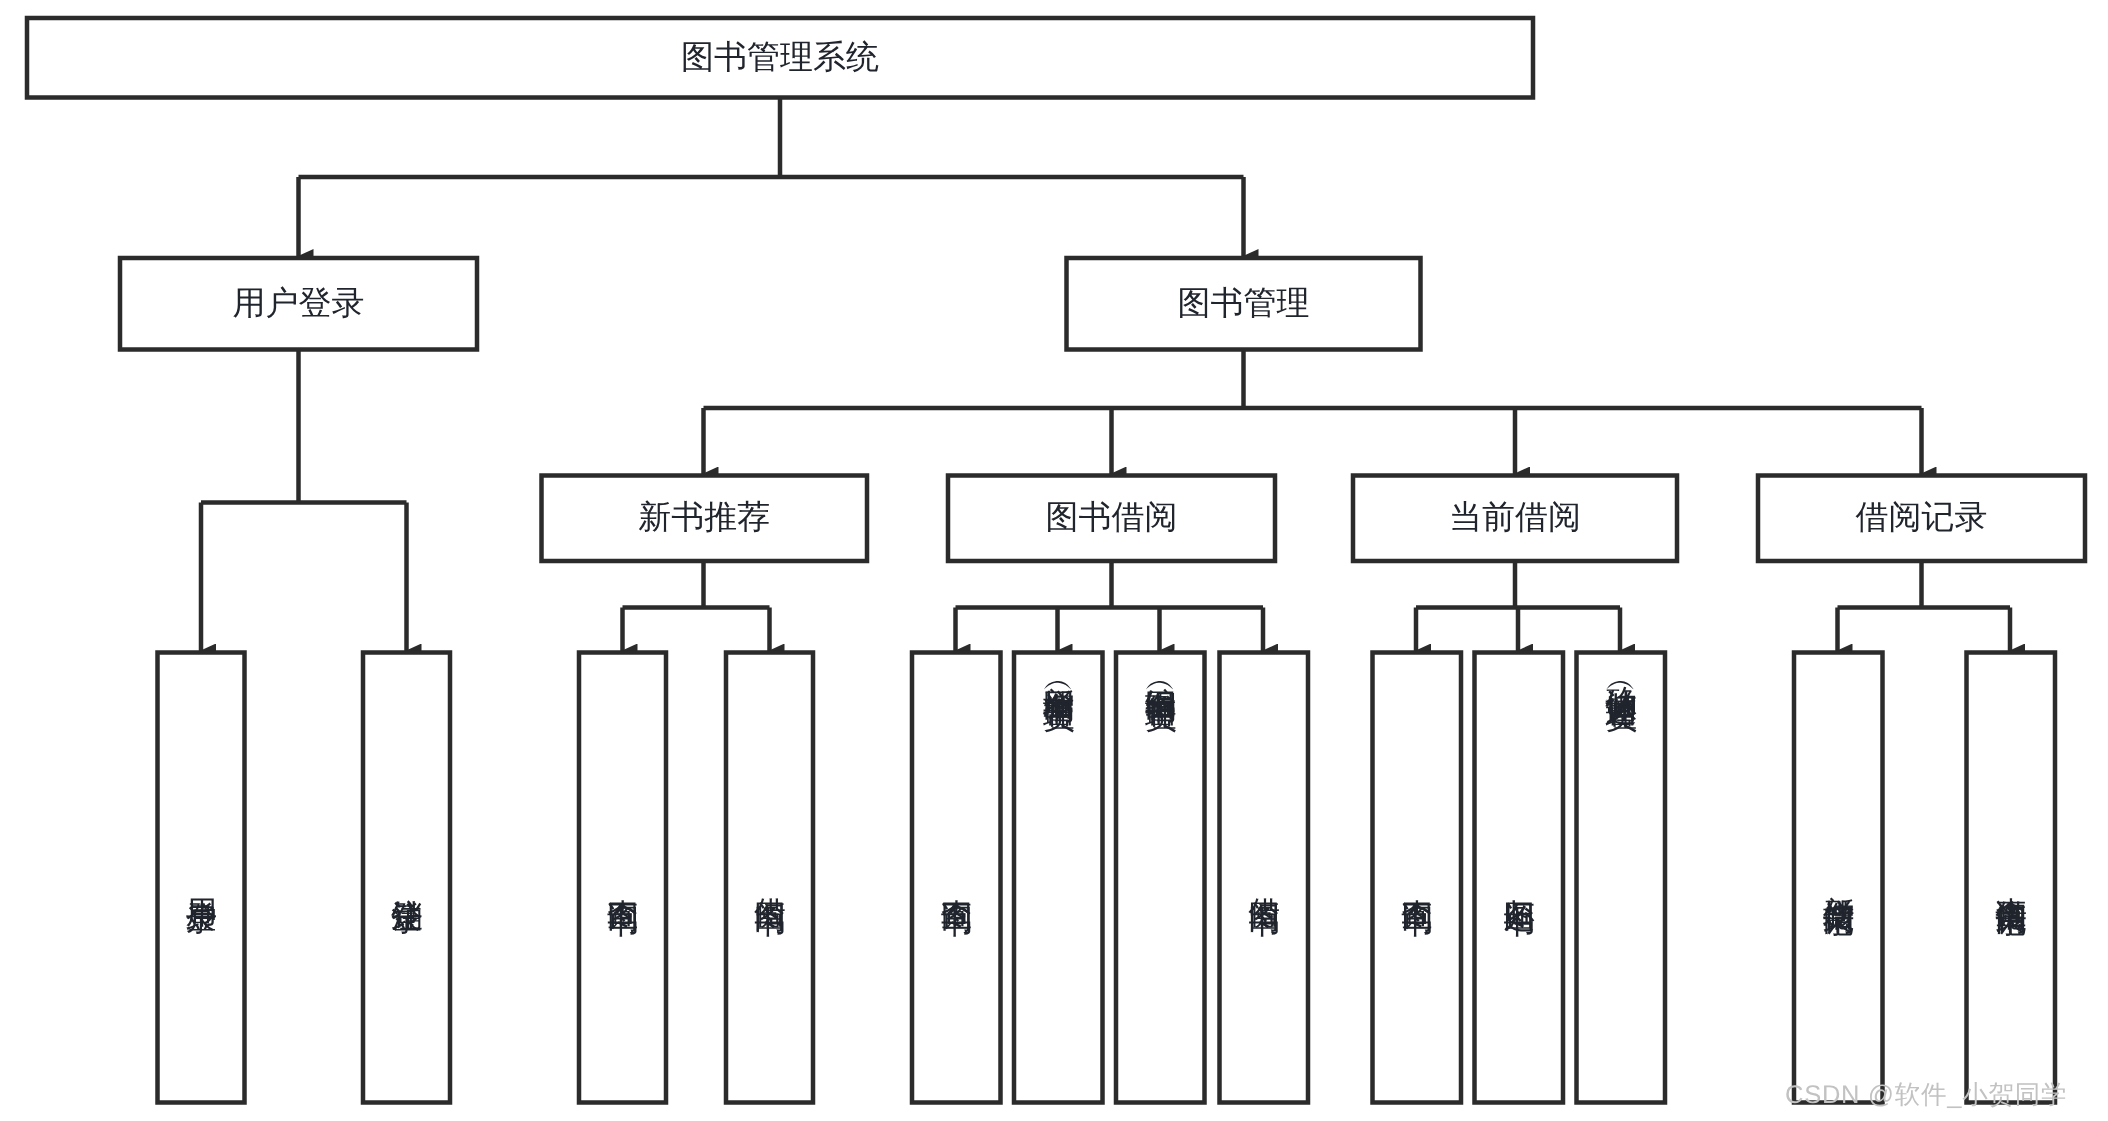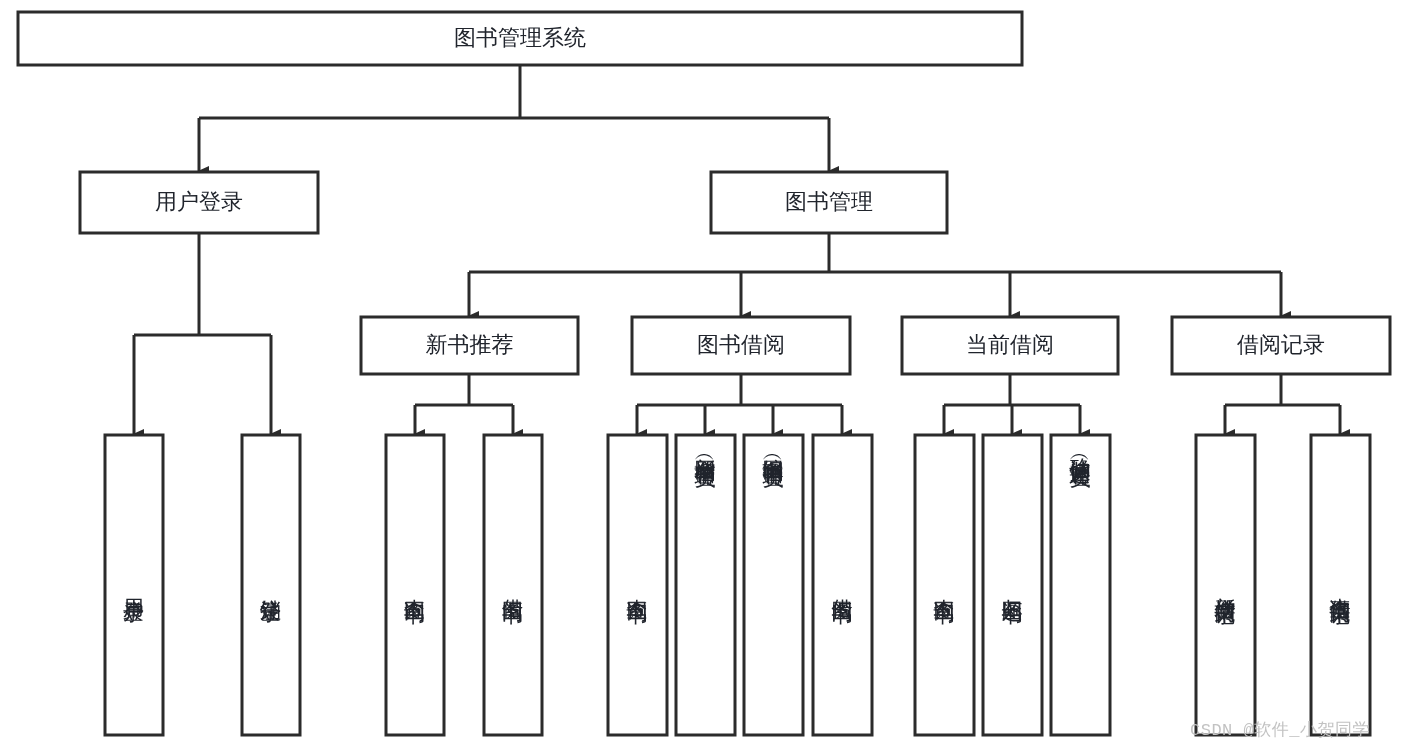--- a/index.html
+++ b/index.html
@@ -56,21 +56,21 @@
     font-family: "Liberation Sans", "DejaVu Sans", sans-serif;
     font-size: 21px;
     line-height: 1.02;
     color: #20242c;
     letter-spacing: 1.5px;
     white-space: nowrap;
     pointer-events: none;
   }
   .watermark {
     position: absolute;
-    font-family: Liberation Mono, monospace;
+    font-family: Liberation Sans, sans-serif;
     font-size: 17px;
     color: #c2c2c2;
     white-space: nowrap;
     letter-spacing: 0.5px;
   }
 </style>
 </head>
 <body>
 
 <div id="diagram-root">

